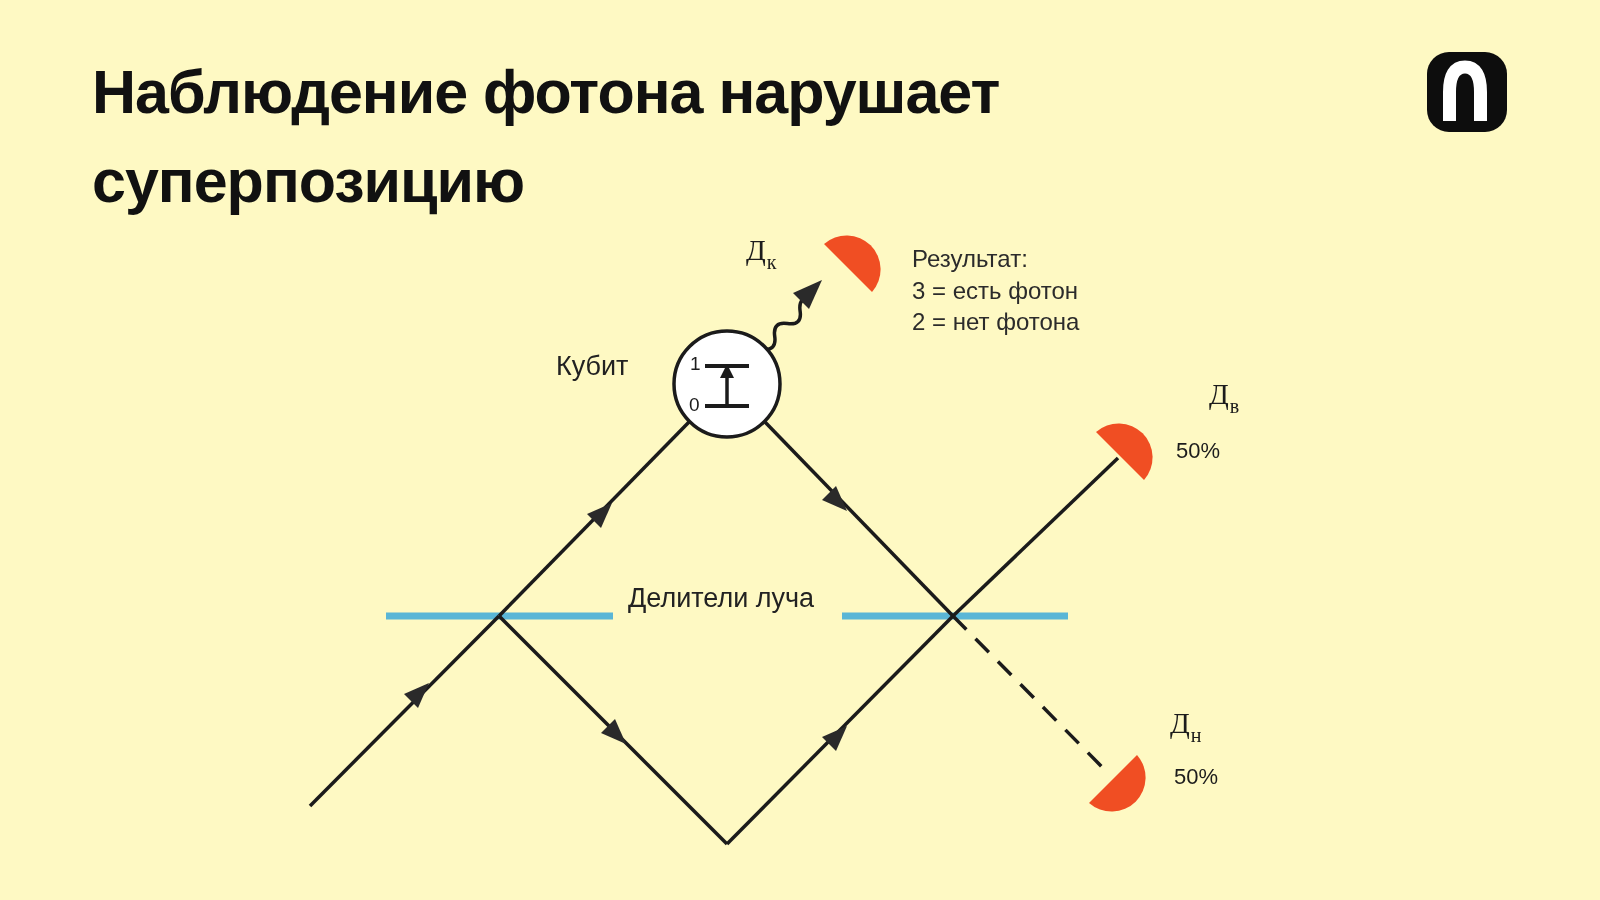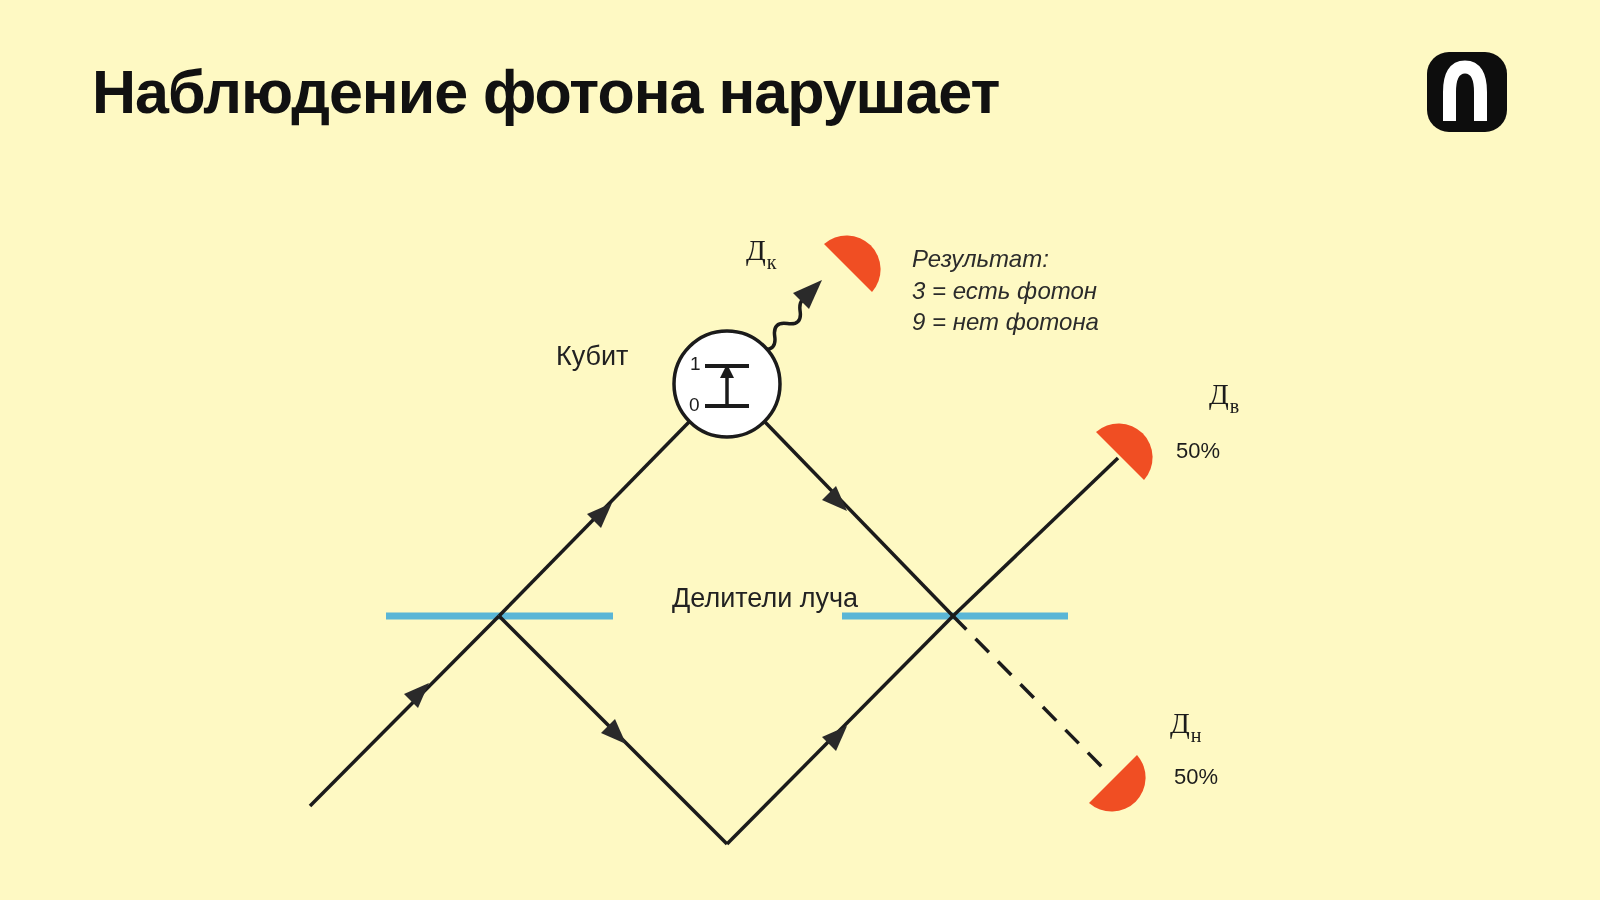--- a/index.html
+++ b/index.html
@@ -4,42 +4,43 @@
 <style>
   html,body{margin:0;padding:0;background:#fff;}
   #stage{position:relative;width:1600px;height:900px;background:#fef9c3;overflow:hidden;
          font-family:"Liberation Sans", sans-serif;color:#1f1f1f;padding-left:48px;}
   .abs{position:absolute;}
   #title{left:92px;top:48px;width:1200px;font-size:61px;line-height:89px;font-weight:bold;
          color:#111;letter-spacing:-1px;}
   #logo{left:1427px;top:52px;width:80px;height:80px;background:#0d0d0d;border-radius:22px;}
   #diagram-svg{left:0;top:0;width:1600px;height:900px;}
   .lbl{white-space:nowrap;}
-  #qubit-label{left:556px;top:341px;font-size:27px;color:#222;}
-  #splitters-label{left:628px;top:583px;font-size:27px;color:#222;margin-left:44px;}
+  #qubit-label{left:556px;top:351px;font-size:27px;color:#222;}
+  #splitters-label{left:628px;top:583px;font-size:27px;color:#222;}
   .det-label{font-size:29px;color:#1c1c1c;font-family:Liberation Serif, serif;}
   .det-label sub{font-size:20px;position:relative;top:2px;left:1px;}
   #det-k-label{left:746px;top:234px;}
   #det-v-label{left:1209px;top:378px;}
   #det-n-label{left:1170px;top:707px;}
   .pct{font-size:22px;color:#1c1c1c;}
   #pct-top{left:1176px;top:438px;}
   #pct-bottom{left:1174px;top:764px;}
-  #result-block{left:912px;top:243px;font-size:24px;line-height:31.5px;color:#2b2b2b;font-style:italic;}
+  #result-block{left:912px;top:243px;font-size:24px;line-height:31.5px;color:#2b2b2b;}
   .lvl{font-size:19px;color:#1c1c1c;}
   #lvl-1{left:690px;top:353px;}
   #lvl-0{left:689px;top:394px;}
 </style>
 </head>
 <body>
 
 <div id="stage">
 
   <div class="abs" id="title">
     <div>Наблюдение фотона нарушает</div>
+    <div>суперпозицию</div>
   </div>
 
   <div class="abs" id="logo">
     <svg width="80" height="80" viewBox="0 0 80 80">
       <path d="M22.5,69 V40 Q22.5,15 38,15 Q53.5,15 53.5,40 V69" fill="none" stroke="#ffffff" stroke-width="13"></path>
     </svg>
   </div>
 
   <svg class="abs" id="diagram-svg" width="1600" height="900" viewBox="0 0 1600 900">
 
@@ -83,21 +84,21 @@
   <div class="abs lvl" id="lvl-1">1</div>
   <div class="abs lvl" id="lvl-0">0</div>
 
   <div class="abs lbl det-label" id="det-k-label">
     <span>Д</span><sub>к</sub>
   </div>
 
   <div class="abs" id="result-block">
     <div>Результат:</div>
     <div>3 = есть фотон</div>
-    <div>9 = нет фотона</div>
+    <div>2 = нет фотона</div>
   </div>
 
   <div class="abs lbl" id="splitters-label">Делители луча</div>
 
   <div class="abs lbl det-label" id="det-v-label">
     <span>Д</span><sub>в</sub>
   </div>
   <div class="abs lbl pct" id="pct-top">50%</div>
 
   <div class="abs lbl det-label" id="det-n-label">

